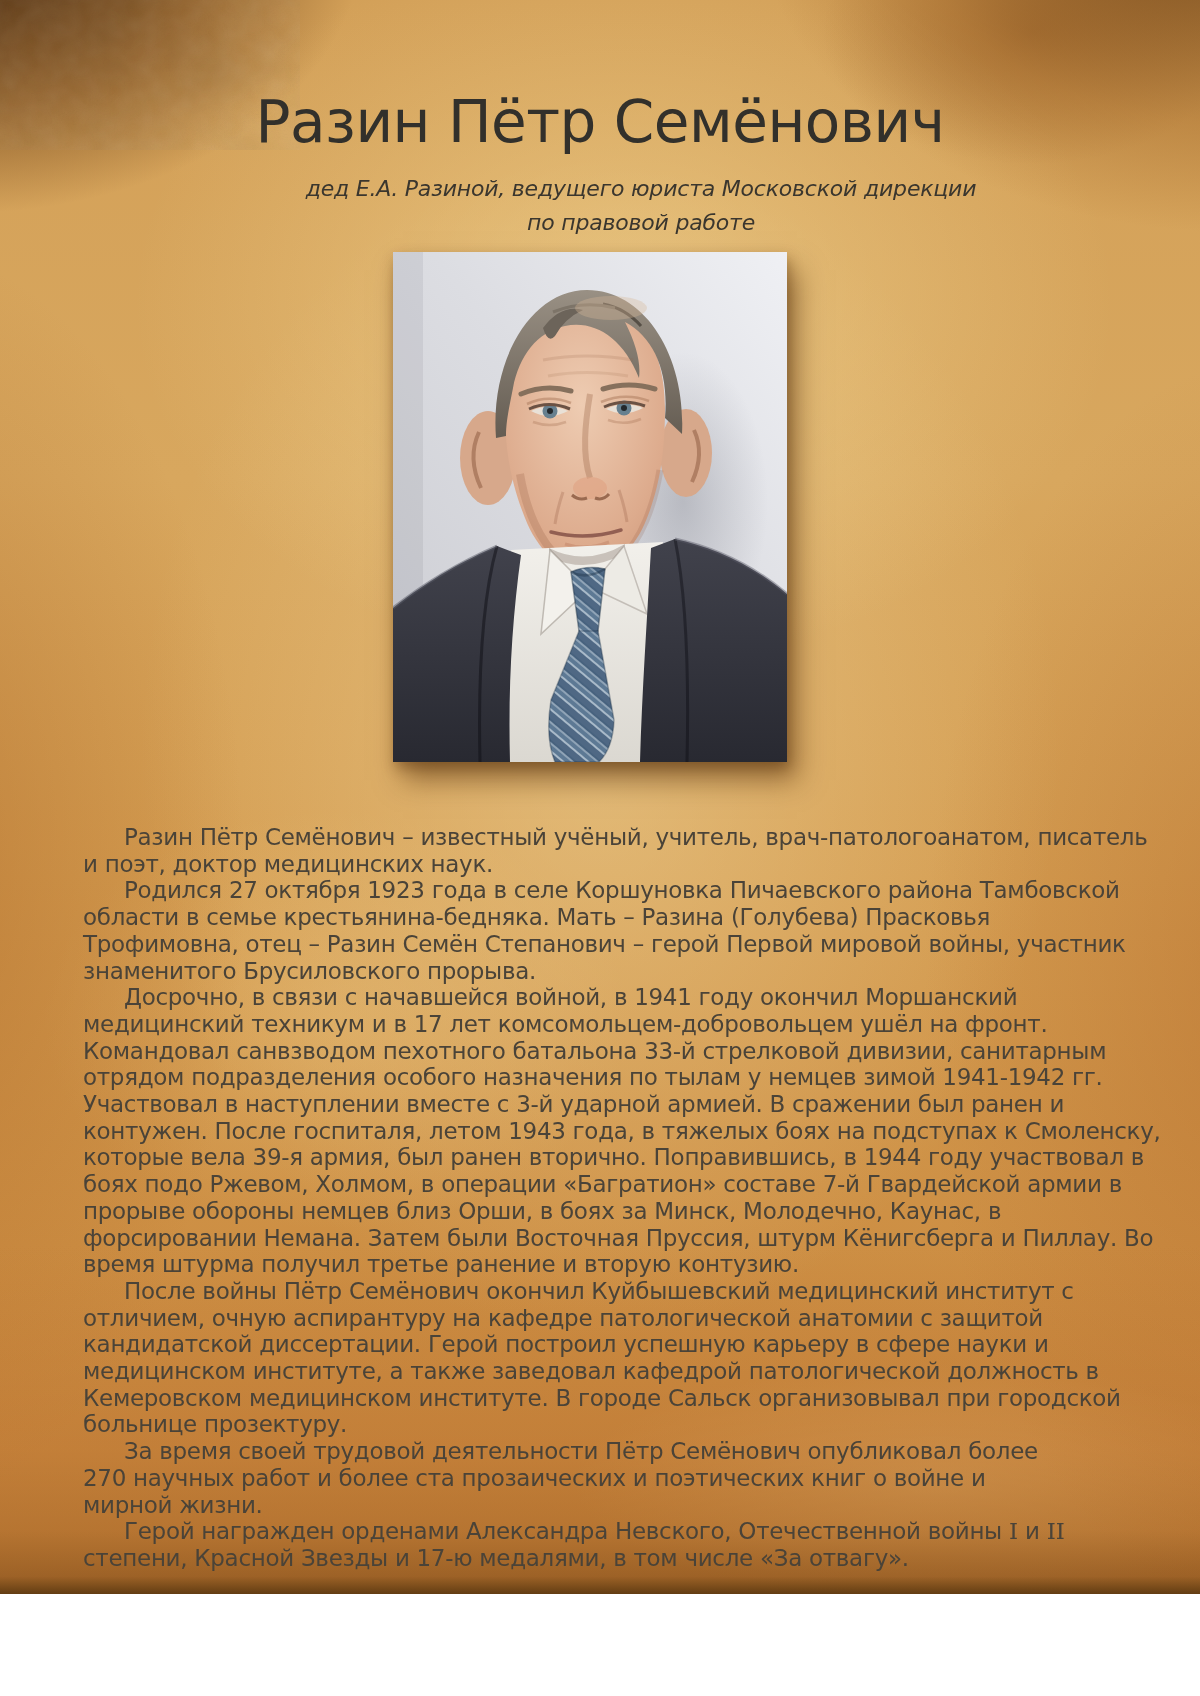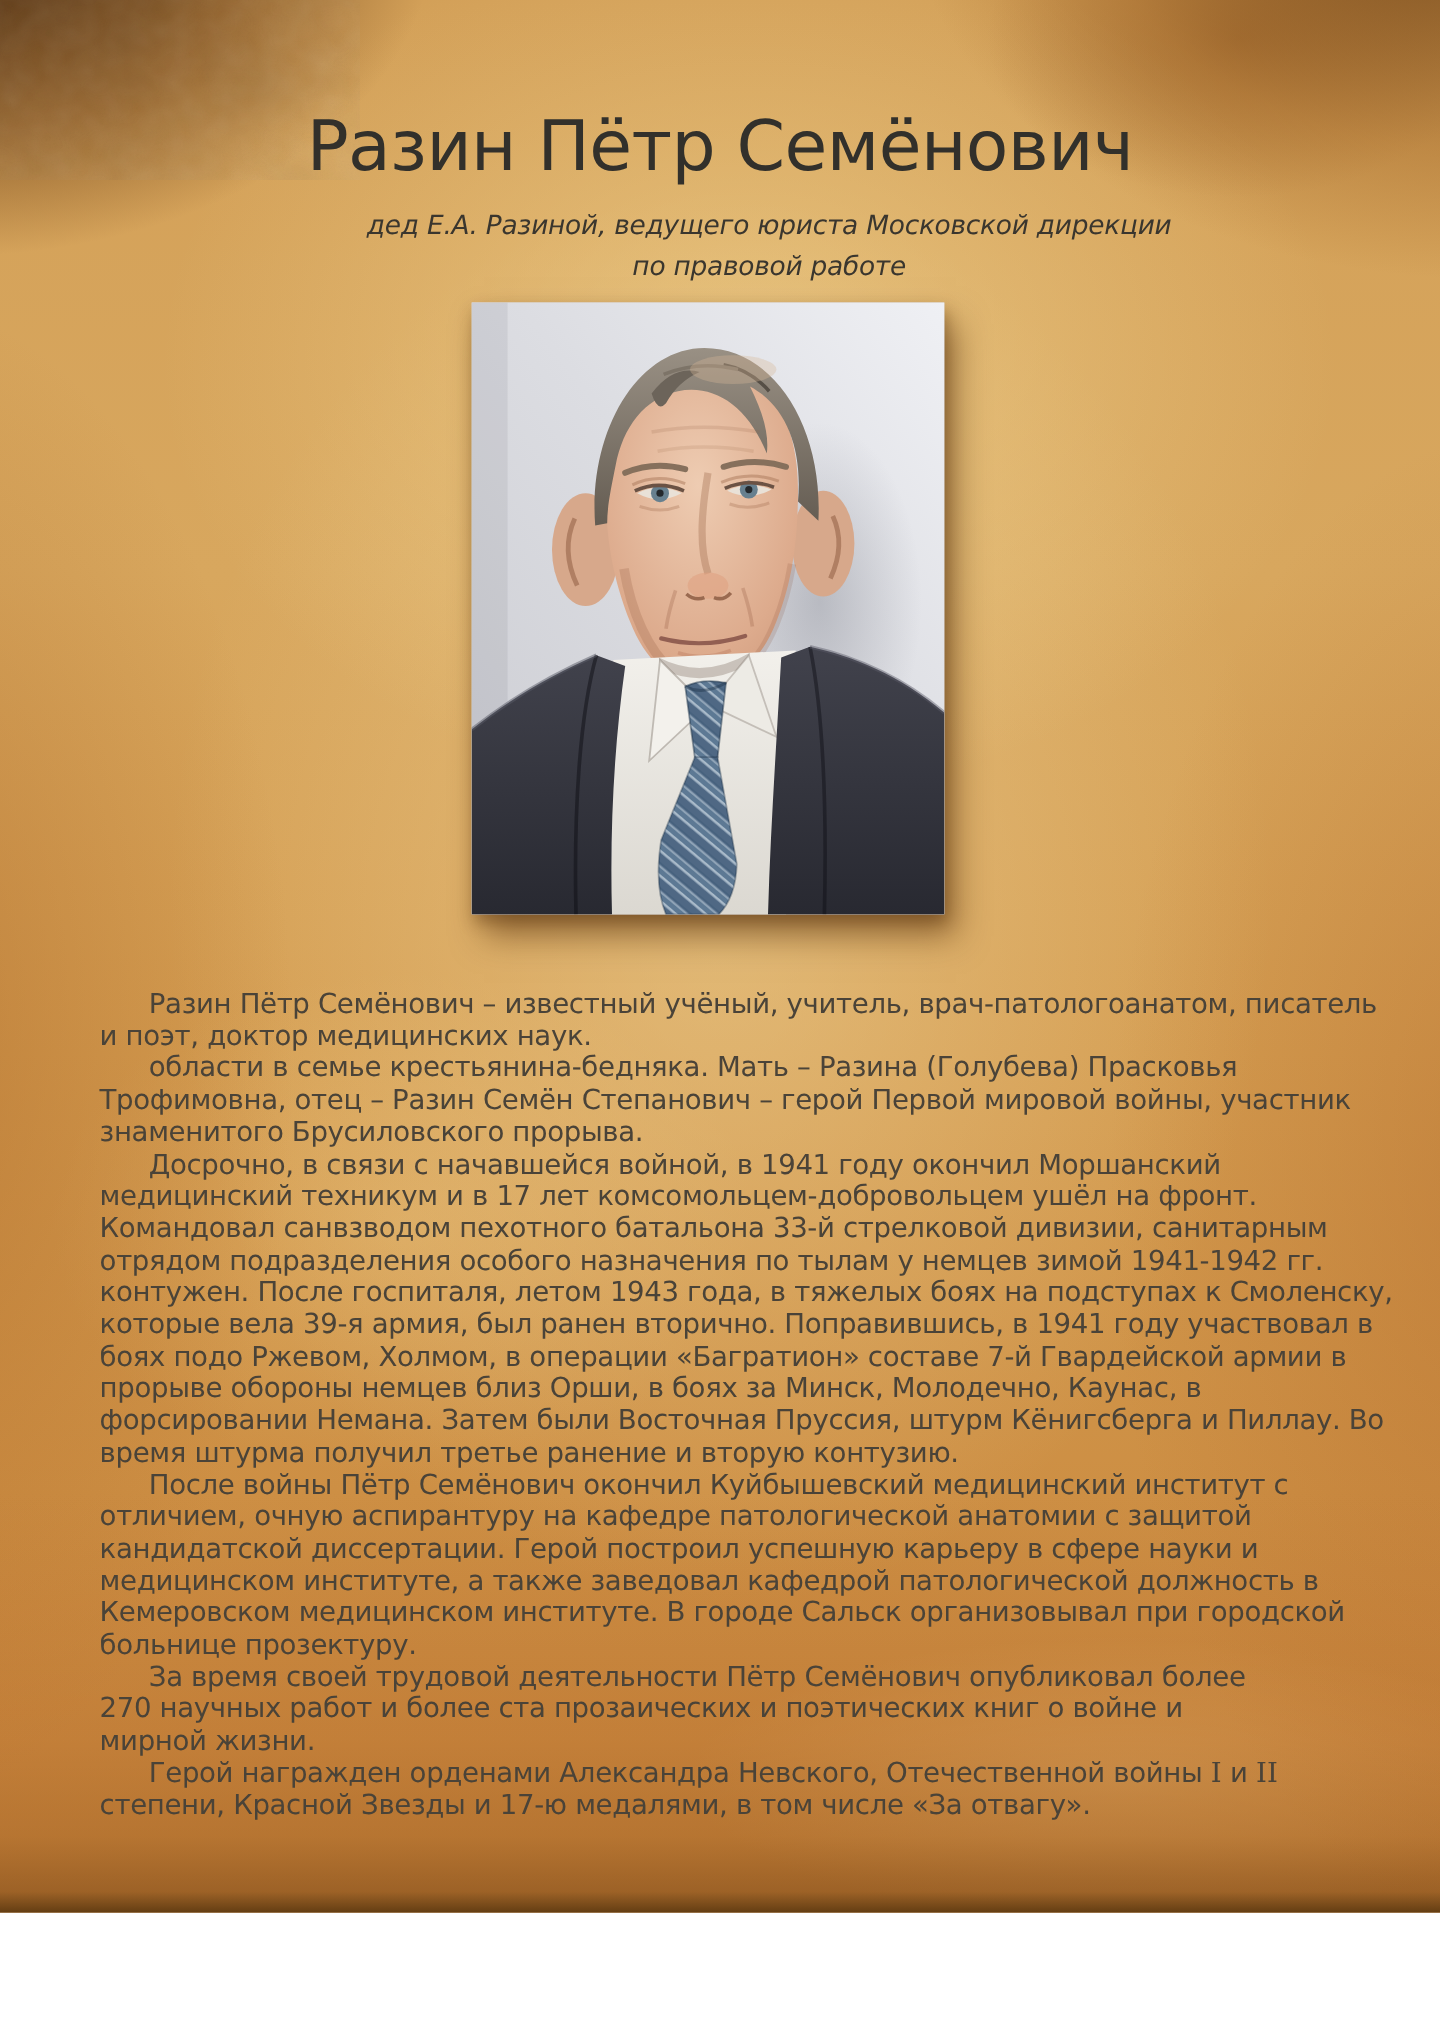--- a/index.html
+++ b/index.html
@@ -201,31 +201,33 @@
       </g>
     </svg>
   </div>
 
   <div class="article">
       <p class="para">
         <span class="tl">Разин Пётр Семёнович – известный учёный, учитель, врач-патологоанатом, писатель</span>
         <span class="tl">и поэт, доктор медицинских наук.</span>
       </p>
       <p class="para">
+        <span class="tl">Родился 27 октября 1923 года в селе Коршуновка Пичаевского района Тамбовской</span>
         <span class="tl">области в семье крестьянина-бедняка. Мать – Разина (Голубева) Прасковья</span>
         <span class="tl">Трофимовна, отец – Разин Семён Степанович – герой Первой мировой войны, участник</span>
         <span class="tl">знаменитого Брусиловского прорыва.</span>
       </p>
       <p class="para">
         <span class="tl">Досрочно, в связи с начавшейся войной, в 1941 году окончил Моршанский</span>
         <span class="tl">медицинский техникум и в 17 лет комсомольцем-добровольцем ушёл на фронт.</span>
         <span class="tl">Командовал санвзводом пехотного батальона 33-й стрелковой дивизии, санитарным</span>
         <span class="tl">отрядом подразделения особого назначения по тылам у немцев зимой 1941-1942 гг.</span>
+        <span class="tl">Участвовал в наступлении вместе с 3-й ударной армией. В сражении был ранен и</span>
         <span class="tl">контужен. После госпиталя, летом 1943 года, в тяжелых боях на подступах к Смоленску,</span>
-        <span class="tl">которые вела 39-я армия, был ранен вторично. Поправившись, в 1941 году участвовал в</span>
+        <span class="tl">которые вела 39-я армия, был ранен вторично. Поправившись, в 1944 году участвовал в</span>
         <span class="tl">боях подо Ржевом, Холмом, в операции «Багратион» составе 7-й Гвардейской армии в</span>
         <span class="tl">прорыве обороны немцев близ Орши, в боях за Минск, Молодечно, Каунас, в</span>
         <span class="tl">форсировании Немана. Затем были Восточная Пруссия, штурм Кёнигсберга и Пиллау. Во</span>
         <span class="tl">время штурма получил третье ранение и вторую контузию.</span>
       </p>
       <p class="para">
         <span class="tl">После войны Пётр Семёнович окончил Куйбышевский медицинский институт с</span>
         <span class="tl">отличием, очную аспирантуру на кафедре патологической анатомии с защитой</span>
         <span class="tl">кандидатской диссертации. Герой построил успешную карьеру в сфере науки и</span>
         <span class="tl">медицинском институте, а также заведовал кафедрой патологической должность в</span>

